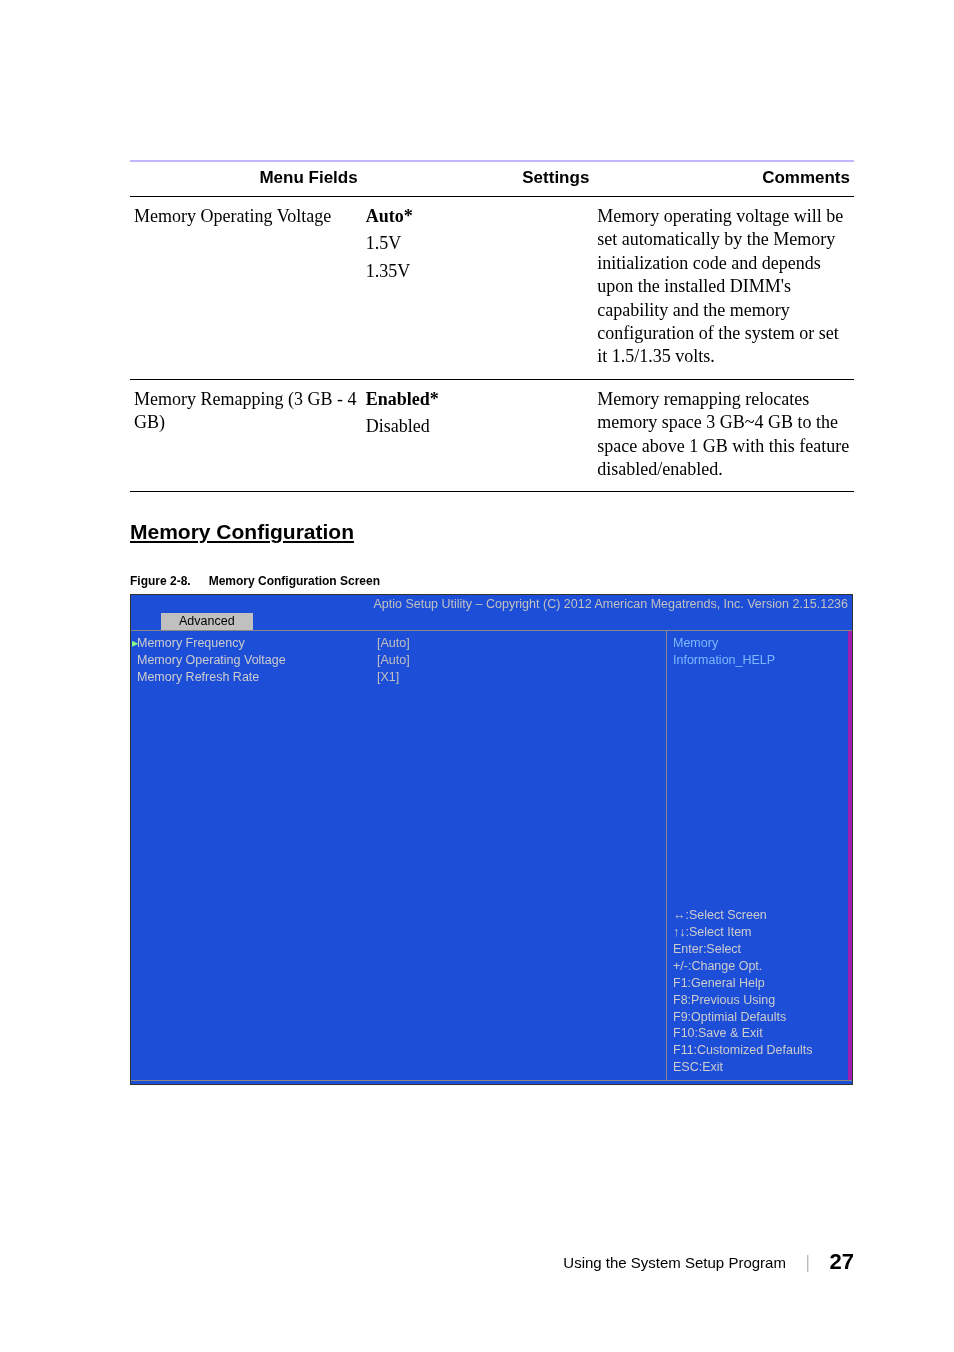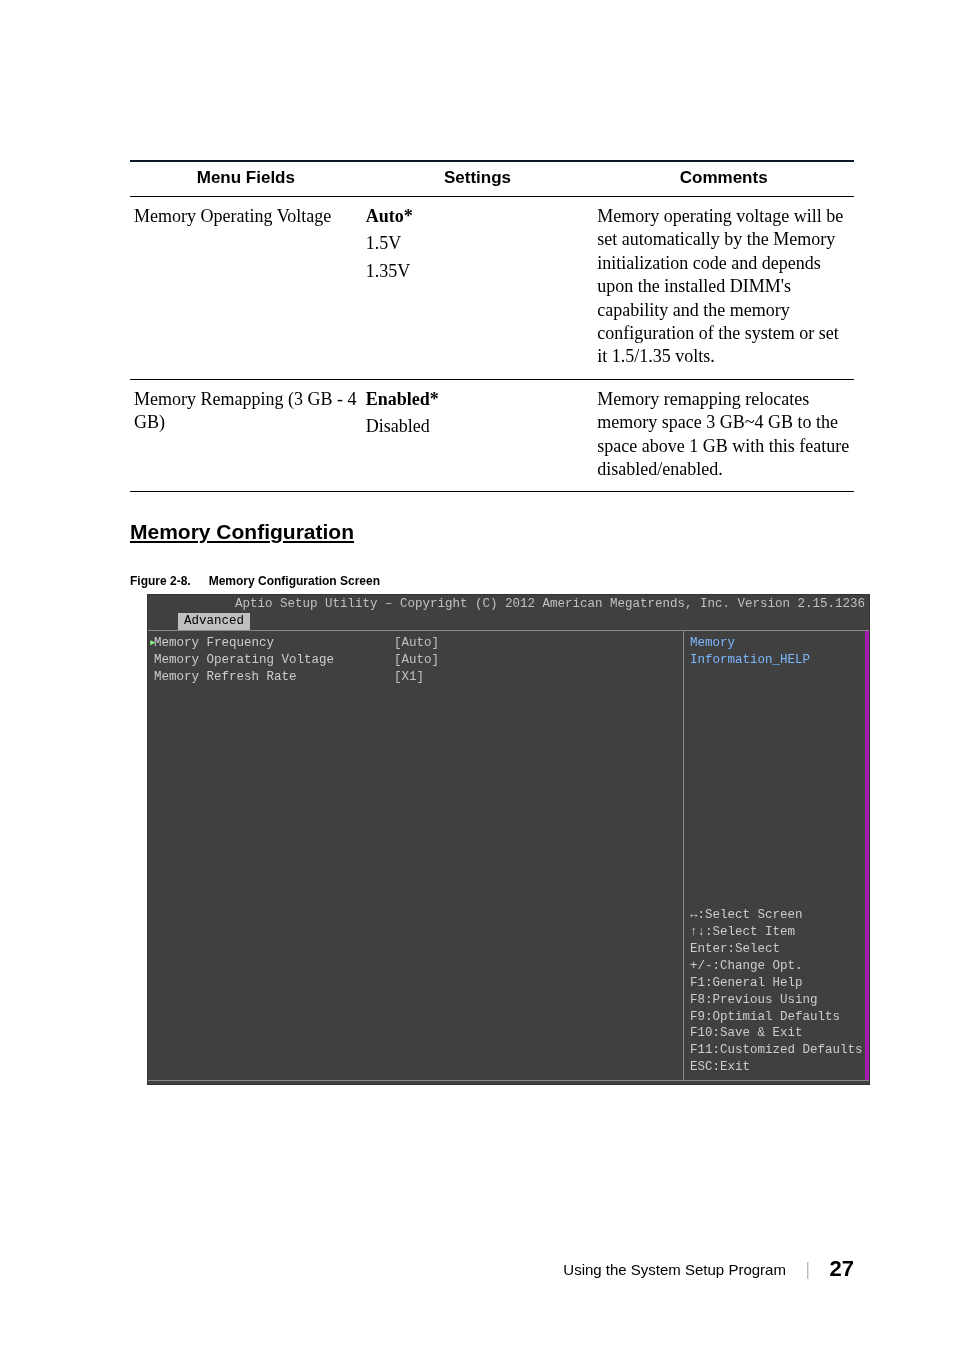--- a/index.html
+++ b/index.html
@@ -11,26 +11,26 @@
     height: 1352px;
     position: relative;
     padding: 160px 100px 0 130px;
   }
   .tbl {
     width: 100%;
     border-collapse: collapse;
     font-size: 18px;
   }
   .tbl th {
-    text-align: center;
+    text-align: right;
     font-family: 'Arial Black', Arial, sans-serif;
     font-weight: 900;
     font-size: 17px;
     padding: 6px 4px 8px 4px;
-    border-top: 2px solid #0f172a;
+    border-top: 2px solid #c4b5fd;
     border-bottom: 1px solid #000;
   }
   .tbl td {
     vertical-align: top;
     padding: 8px 4px 10px 4px;
     font-size: 18px;
     line-height: 1.3;
     border-bottom: 1px solid #000;
   }
   .col-field { width: 32%; }
@@ -49,42 +49,41 @@
   }
   .fig-caption {
     font-family: 'Arial Black', Arial, sans-serif;
     font-weight: 900;
     font-size: 12px;
     margin-bottom: 6px;
   }
   .fig-caption .num { margin-right: 18px; }
 
   .bios {
-    background: #404040;
+    background: #1d4ed8;
     color: #ccc;
-    font-family: Liberation Mono, monospace;
+    font-family: Liberation Sans, sans-serif;
     font-size: 12.5px;
     line-height: 1.35;
     width: 723px;
     height: 491px;
     position: relative;
     border: 1px solid #333;
-    margin-left: 17px;
   }
   .bios-header {
     text-align: right;
     color: #c0c0c0;
     padding: 1px 4px 0 0;
     white-space: nowrap;
   }
   .bios-tab {
     background: #c0c0c0;
     color: #000;
     display: inline-block;
-    padding: 0 6px;
+    padding: 0 18px;
     margin-left: 30px;
   }
   .bios-body {
     display: flex;
     border-top: 1px solid #888;
     height: 450px;
   }
   .bios-left {
     flex: 1;
     padding: 4px 6px;
@@ -116,21 +115,21 @@
   }
   .help-top { color: #7cb8ff; }
   .keys div { white-space: nowrap; }
   .bios-footer {
     border-top: 1px solid #888;
     height: 6px;
   }
 
   .page-footer {
     position: absolute;
-    bottom: 70px;
+    bottom: 77px;
     right: 100px;
     font-size: 16px;
     display: flex;
     align-items: center;
     gap: 20px;
   }
   .page-footer .sep {
     color: #999;
     font-size: 18px;
   }

